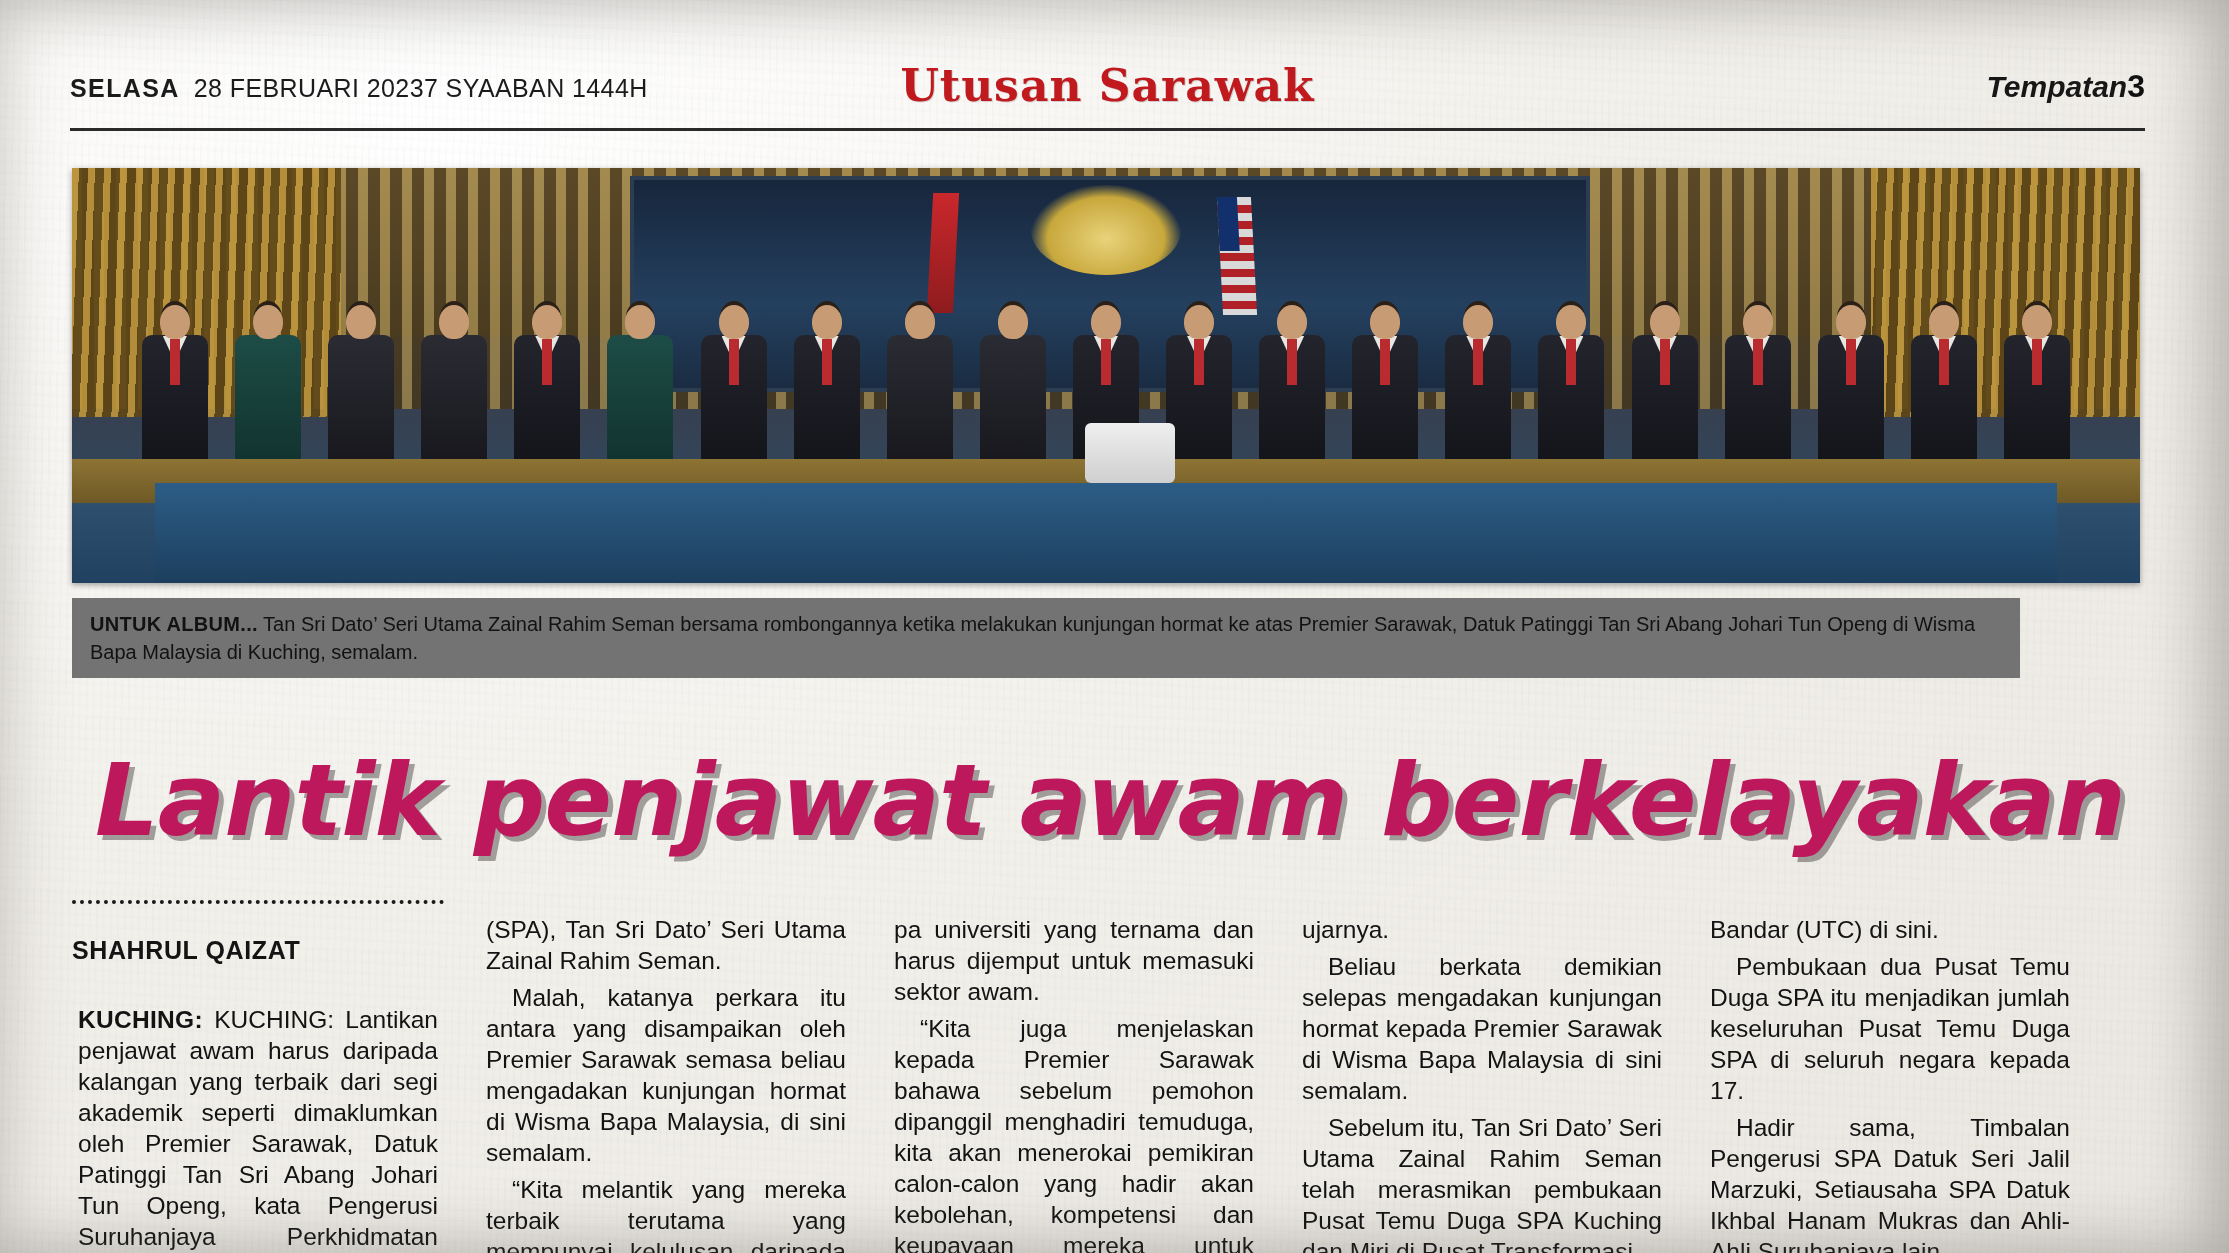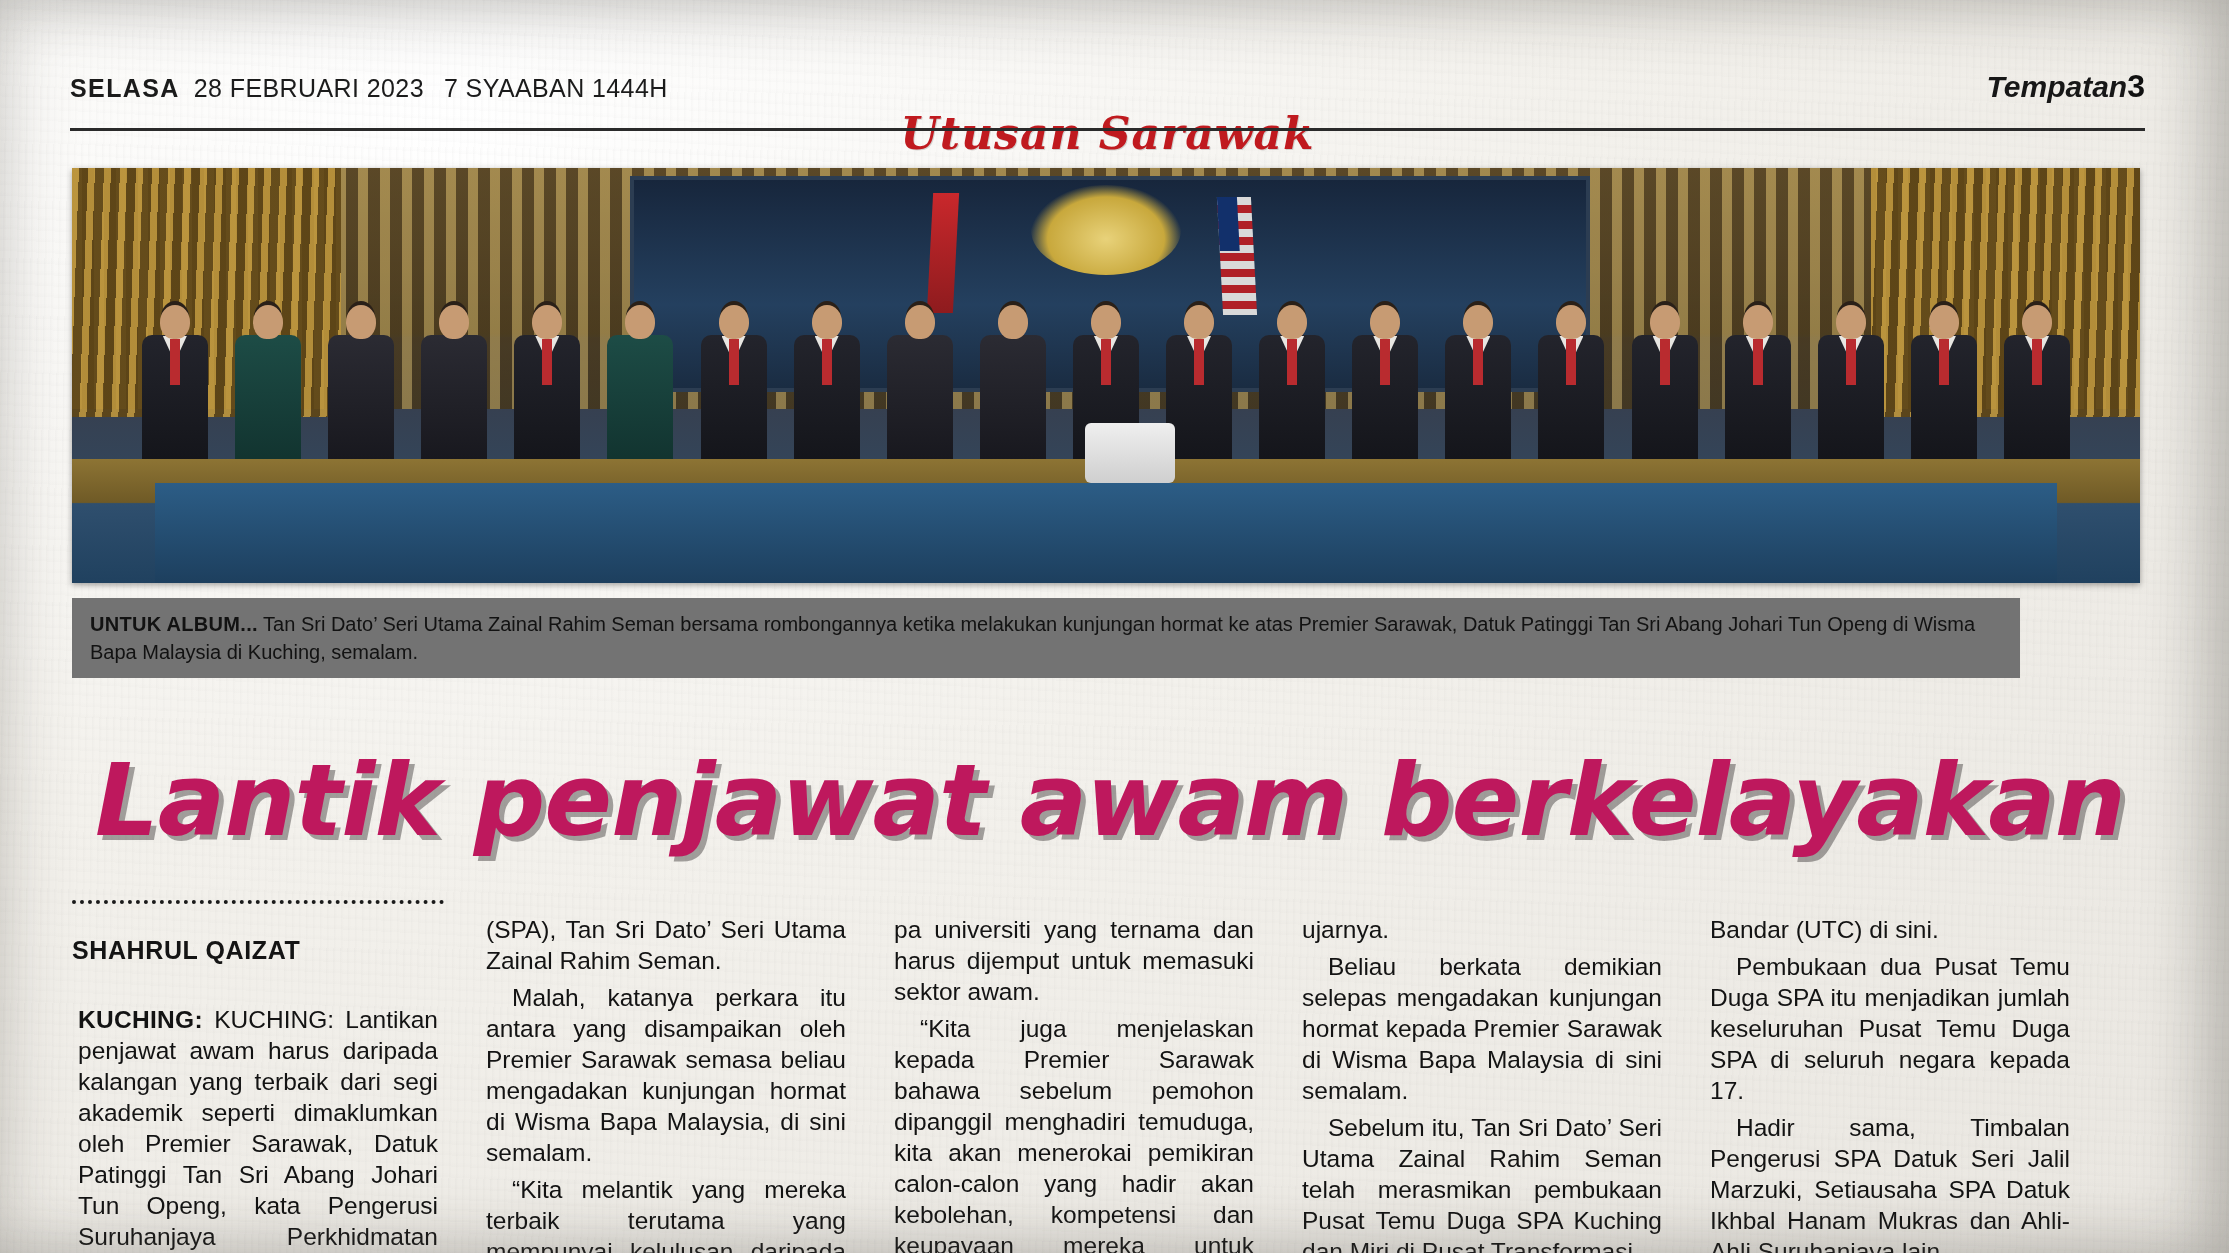--- a/index.html
+++ b/index.html
@@ -55,35 +55,33 @@
     font-size: 25px;
     letter-spacing: 0.4px;
     color: #1b1b1b;
     white-space: nowrap;
   }
   .masthead-left .day {
     font-weight: bold;
     letter-spacing: 1.4px;
   }
   .masthead-left .dt { margin-left: 14px; }
-  .masthead-left .hij { margin-left: 20px; }
+  .masthead-left .hij { }
   .masthead-title {
     position: absolute;
     left: 50%;
     transform: translateX(-50%);
     top: -8px;
     font-family: "DejaVu Serif", serif;
     font-weight: bold;
-    font-style: italic;
     font-size: 44px;
     letter-spacing: 1px;
     color: #c01a1f;
     text-shadow: 1px 1px 0 rgba(0,0,0,0.15);
     white-space: nowrap;
-    margin-top: 48px;
   }
   .masthead-right {
     position: absolute;
     right: 0;
     top: 0;
     display: flex;
     align-items: baseline;
   }
   .masthead-section {
     font-size: 30px;

